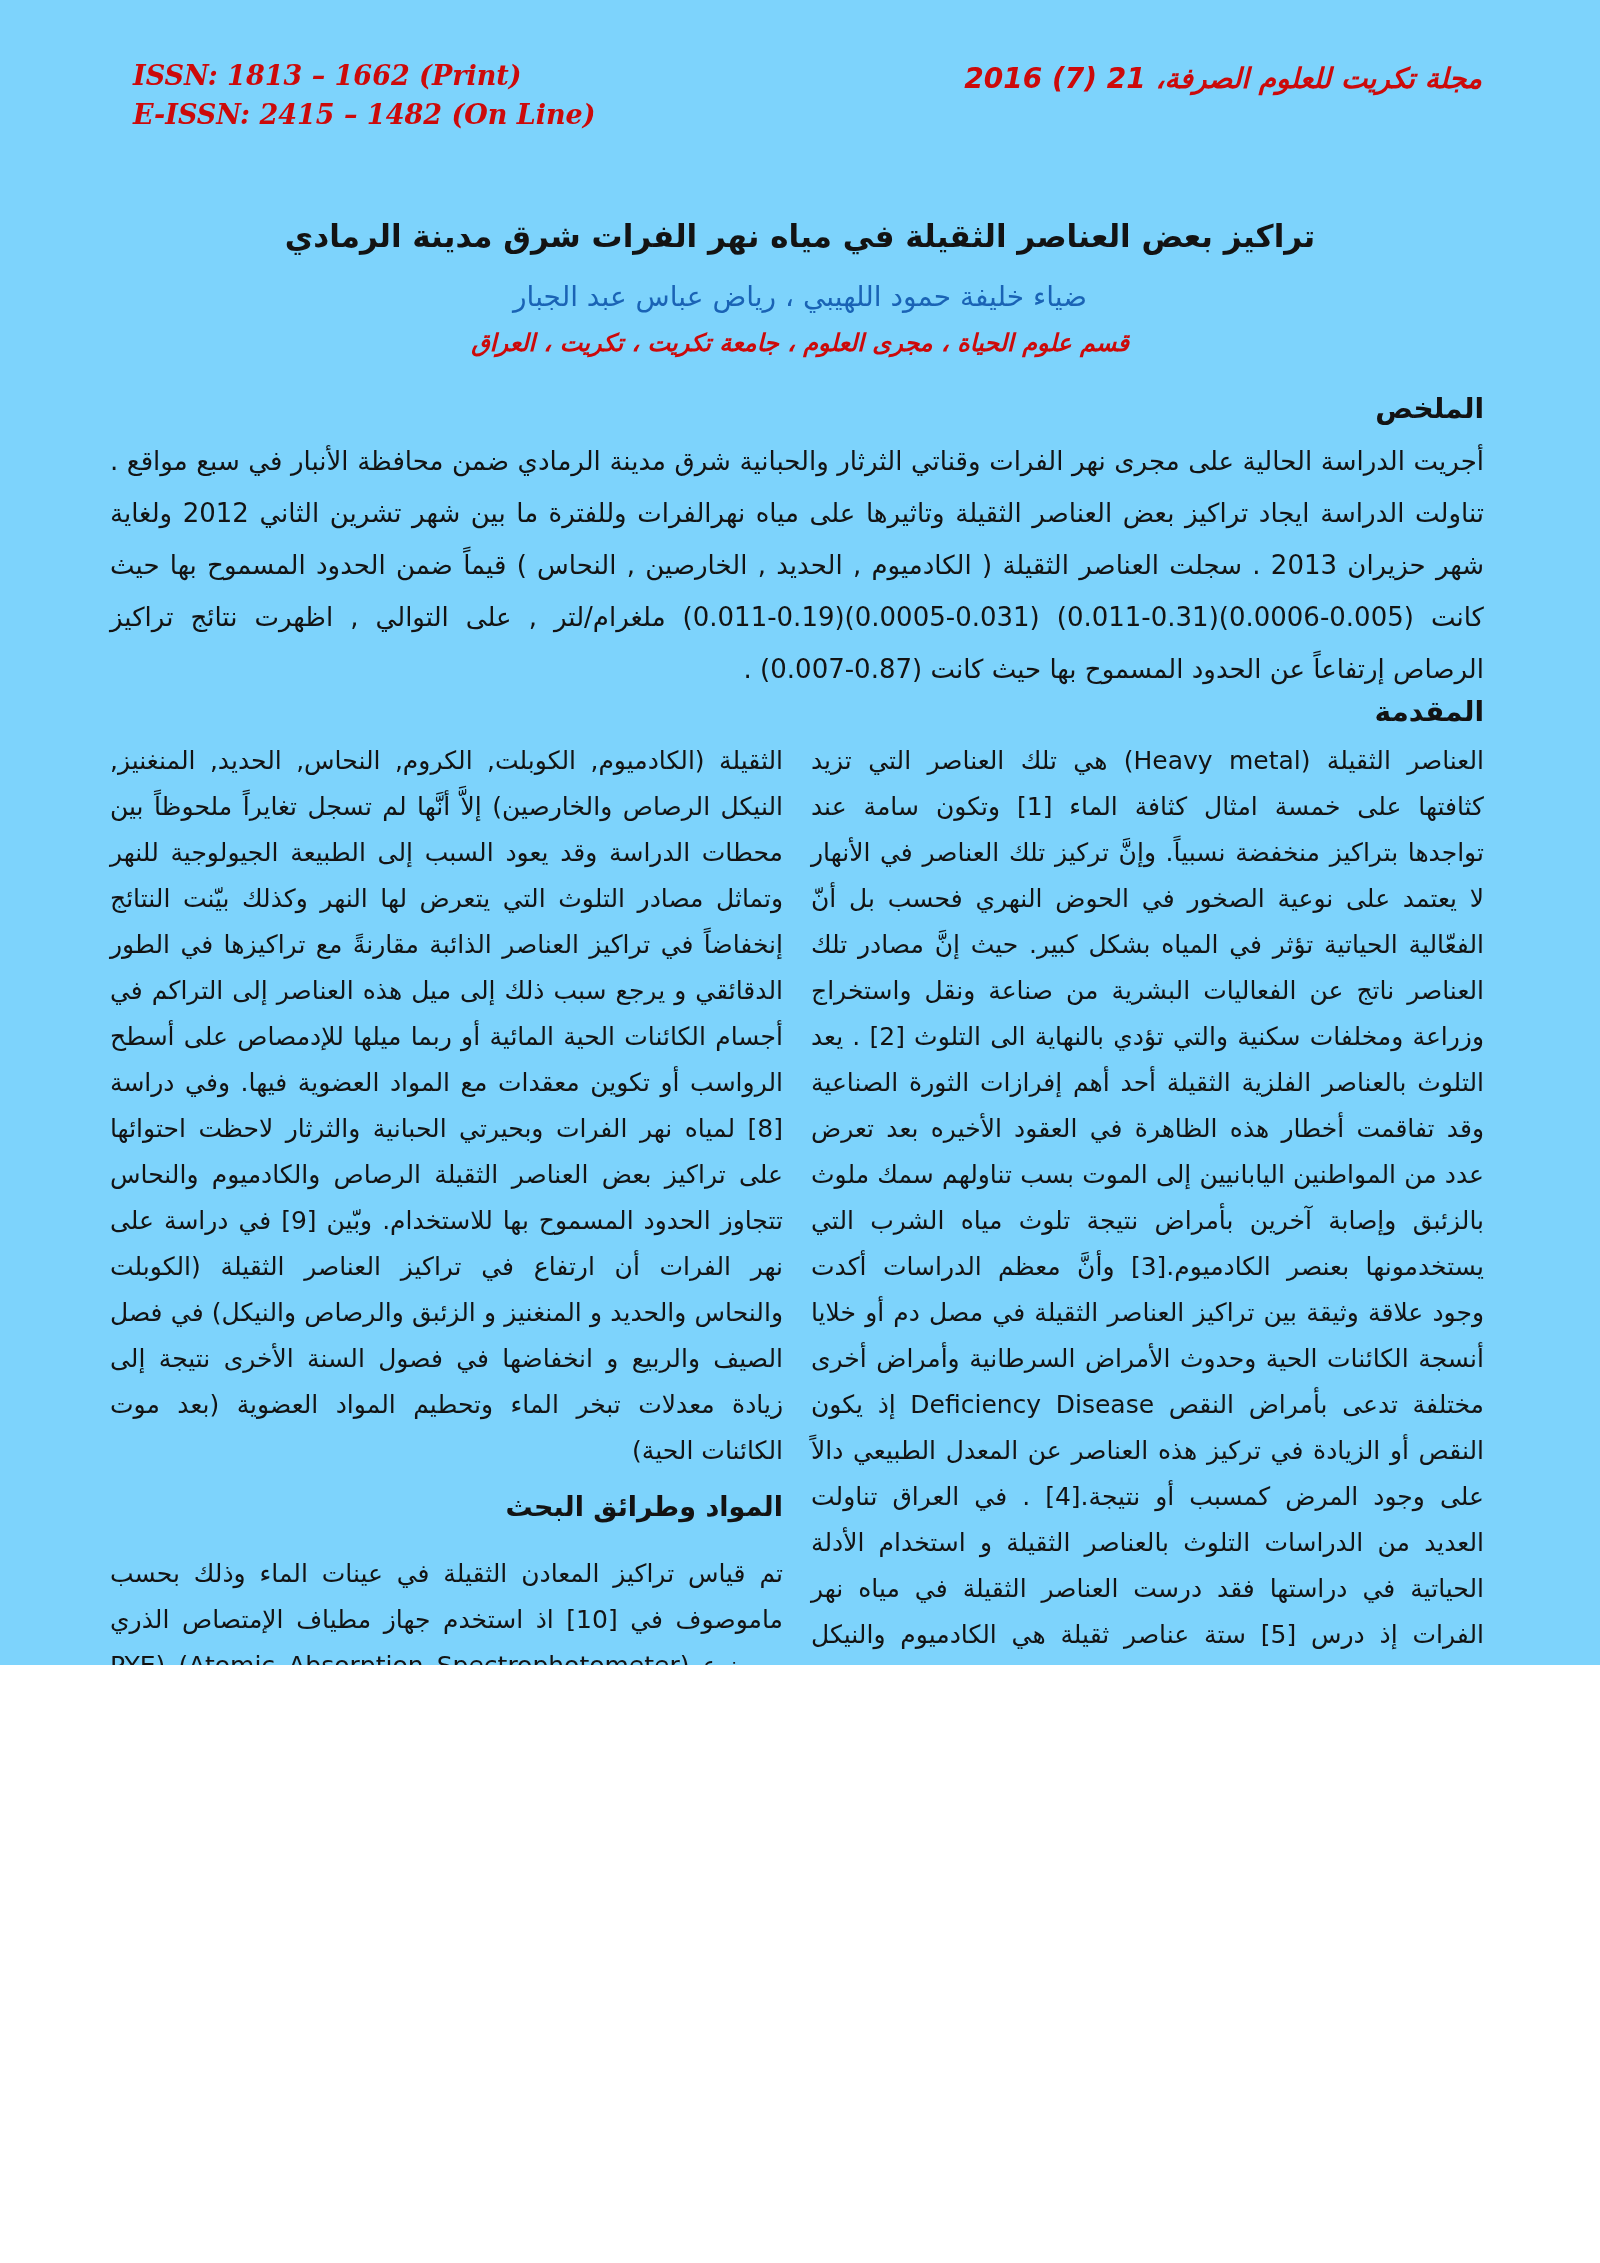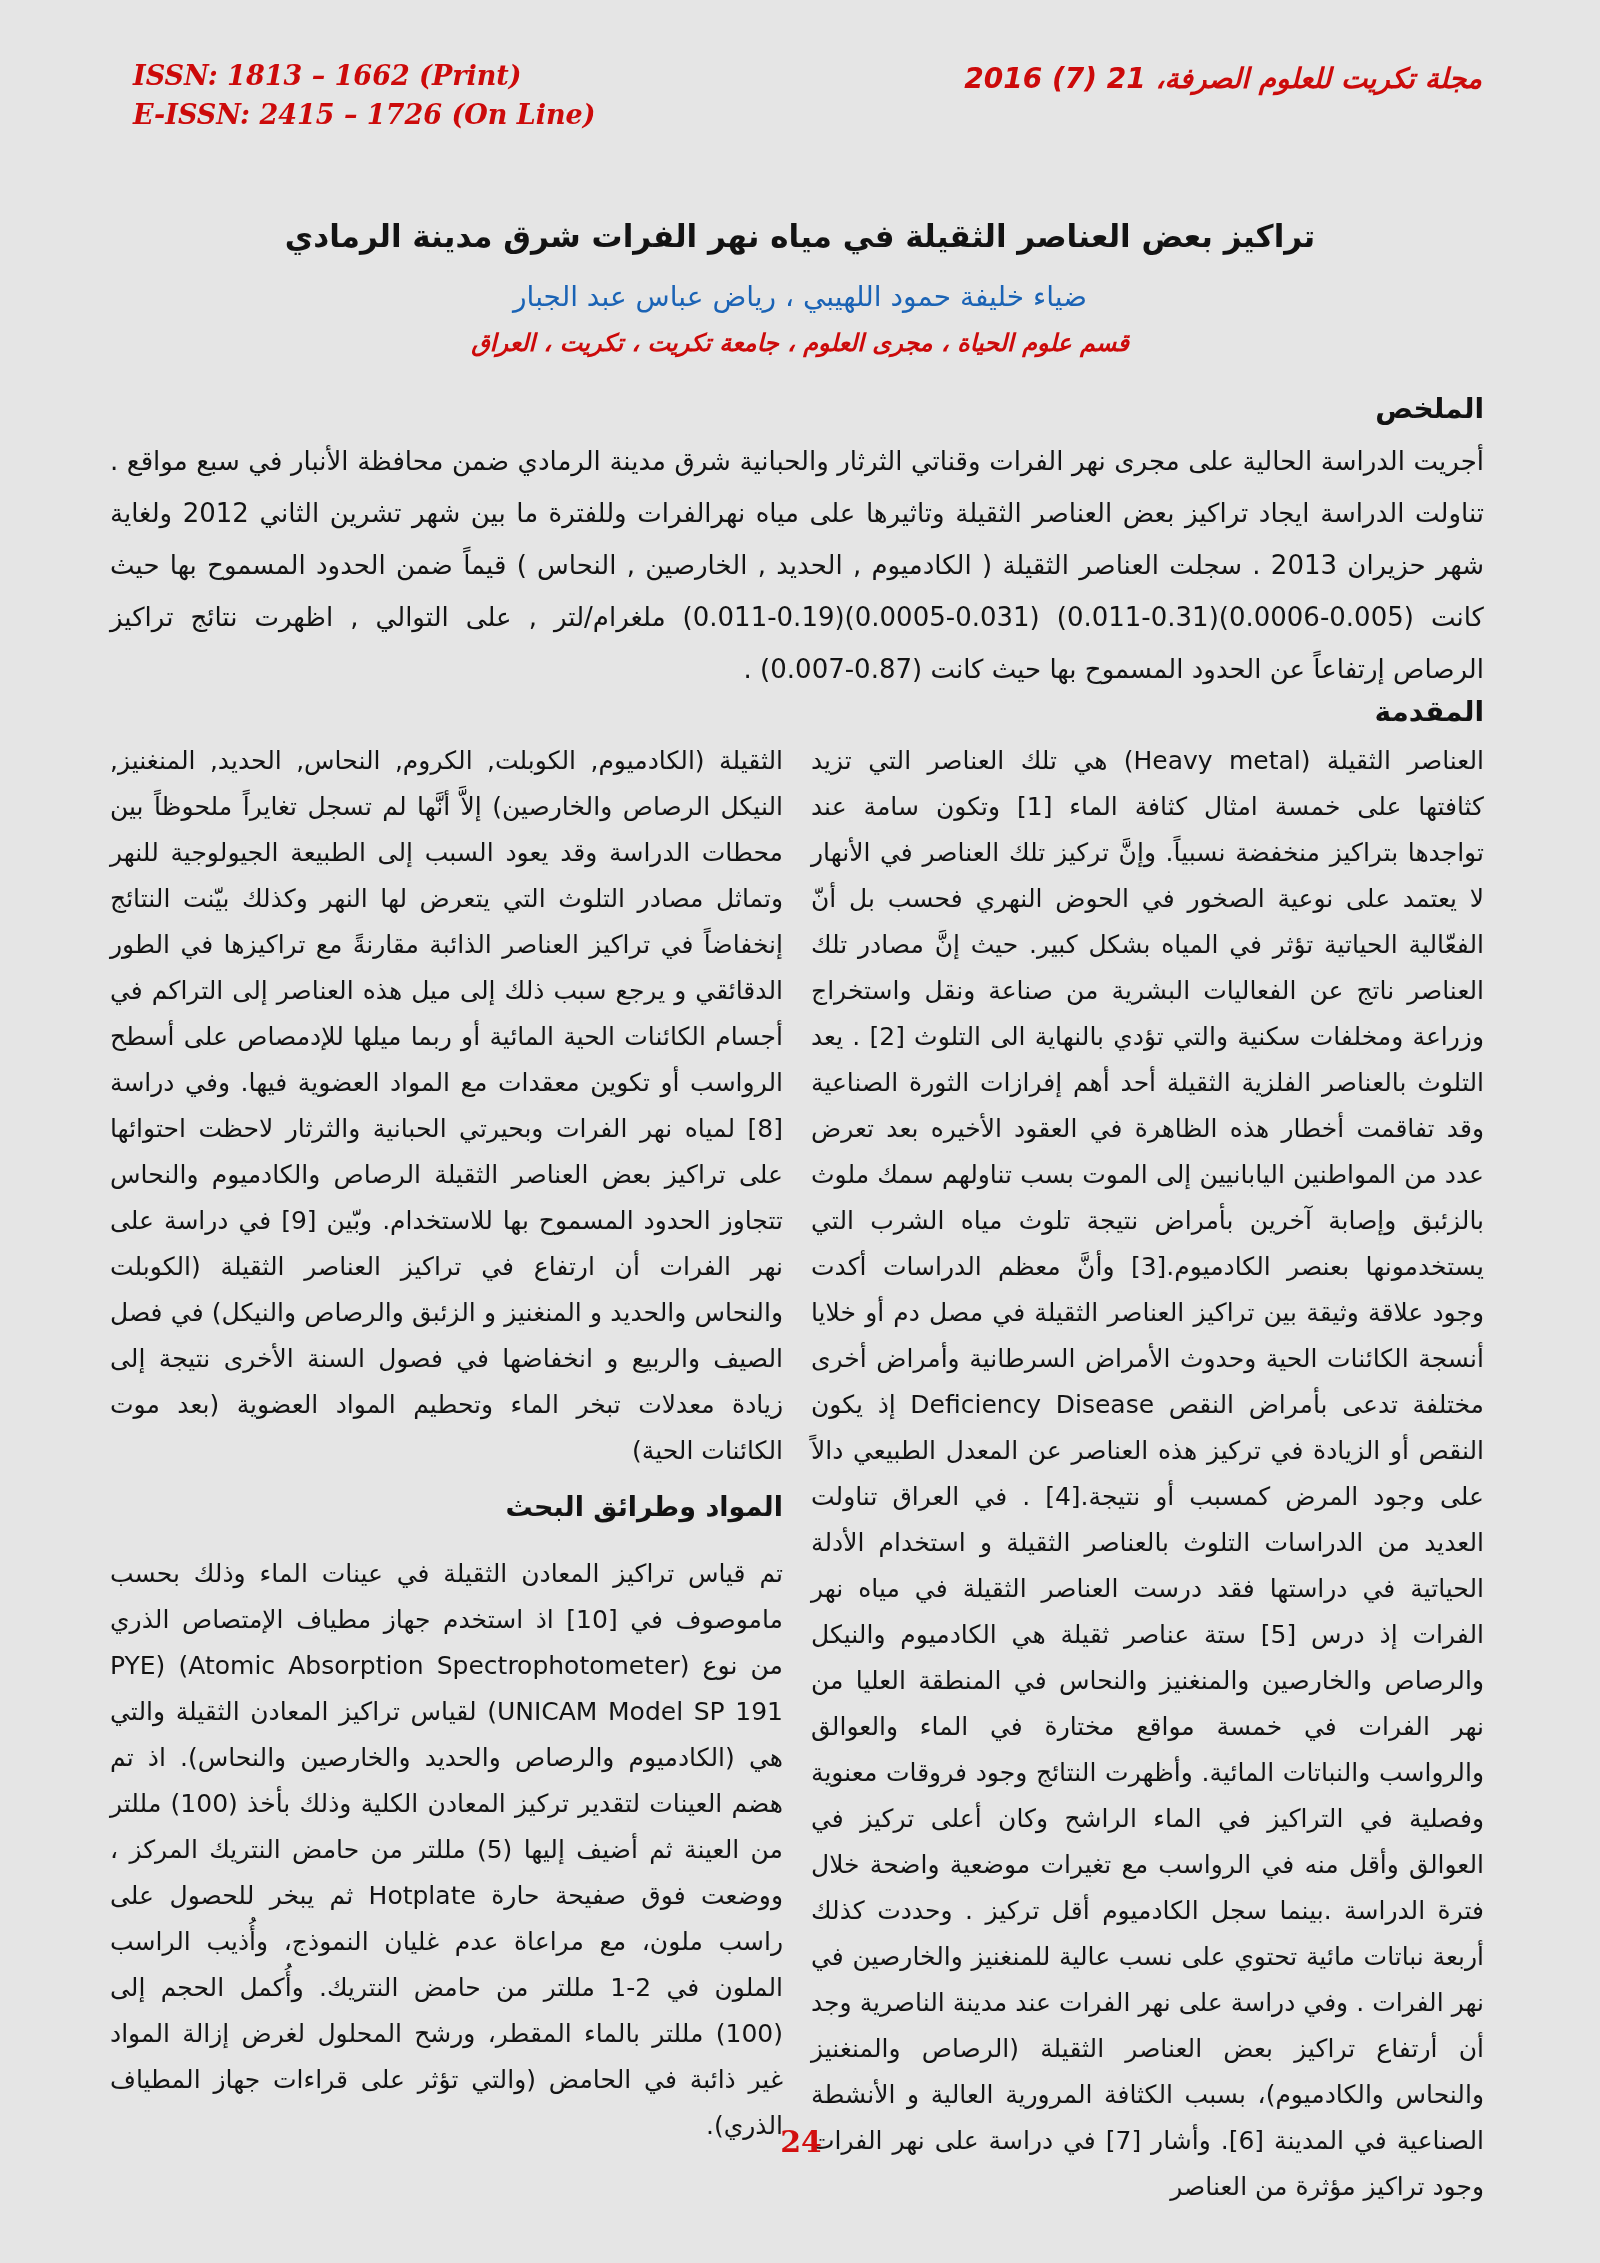--- a/index.html
+++ b/index.html
@@ -3,21 +3,21 @@
 <meta charset="utf-8">
 <style>
   * { margin:0; padding:0; box-sizing:border-box; }
   html,body { background:#ffffff; }
   body {
     width:1600px; height:2263px;
     font-family:"DejaVu Sans", sans-serif;
     color:#111;
     position:relative;
   }
-  .page { position:relative; width:1600px; height:2263px; overflow:hidden; background:#e5e5e5; }
+  .page { position:relative; width:1600px; height:1665px; overflow:hidden; background:#7dd3fc; }
 
   
   .header {
     position:absolute; top:56px; left:133px; right:118px;
     display:flex; justify-content:space-between; align-items:flex-start;
   }
   .issn-block {
     font-family:"DejaVu Serif", serif;
     font-style:italic; font-weight:bold;
     color:#cc0a0a; font-size:27px; line-height:1.45;
@@ -67,21 +67,21 @@
   }
 </style>
 </head>
 <body>
 
 <div class="page">
 
   <div class="header">
     <div class="issn-block">
       <div>ISSN: 1813 – 1662 (Print)</div>
-      <div>E-ISSN: 2415 – 1726 (On Line)</div>
+      <div>E-ISSN: 2415 – 1482 (On Line)</div>
     </div>
     <div class="journal-name" dir="rtl">مجلة تكريت للعلوم الصرفة، 21 (7) 2016</div>
   </div>
 
   <div class="title-block">
     <div class="article-title" dir="rtl">تراكيز بعض العناصر الثقيلة في مياه نهر الفرات شرق مدينة الرمادي</div>
     <div class="article-authors" dir="rtl">ضياء خليفة حمود اللهيبي ، رياض عباس عبد الجبار</div>
     <div class="article-affiliation" dir="rtl">قسم علوم الحياة ، مجرى العلوم ، جامعة تكريت ، تكريت ، العراق</div>
   </div>
 

